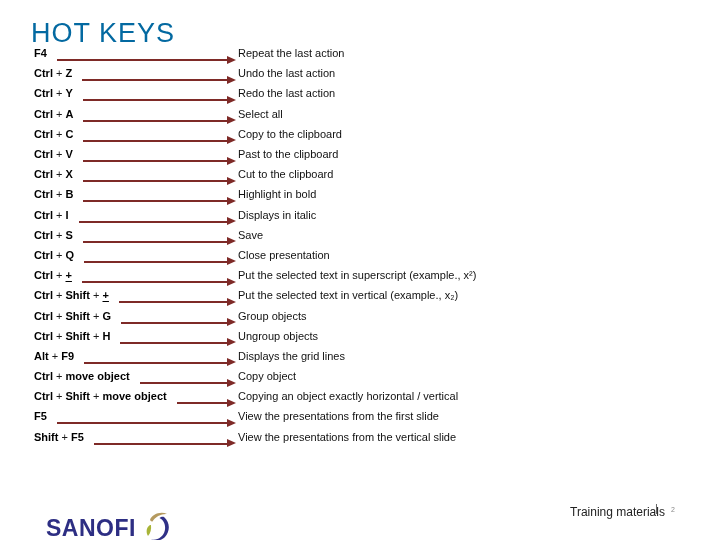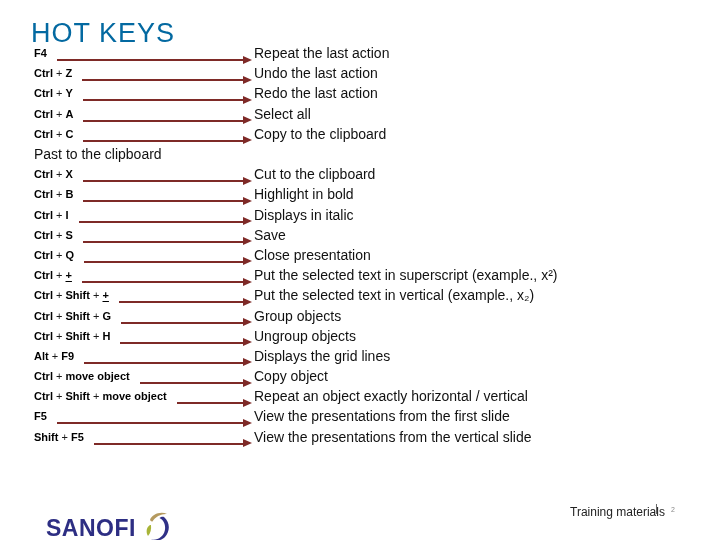--- a/index.html
+++ b/index.html
@@ -27,21 +27,21 @@
     left: 34px; top: 43px;
     right: 6px;
   }
   .row {
     display: flex;
     align-items: center;
     height: 20.2px;
   }
   .row .left {
     flex: none;
-    width: 220px;
+    width: 204px;
     display: flex;
     align-items: center;
   }
   .key {
     white-space: nowrap;
     font-size: 11px;
     font-weight: bold;
     color: #000000;
   }
   .key .plus { font-weight: normal; color: #1a1a1a; }
@@ -60,21 +60,21 @@
     content: "";
     position: absolute;
     right: -8px; top: -3.5px;
     width: 0; height: 0;
     border-left: 9px solid #7e2a27;
     border-top: 4.5px solid transparent;
     border-bottom: 4.5px solid transparent;
   }
 
   .desc {
-    font-size: 14px;
+    font-size: 11px;
     color: #111111;
     white-space: nowrap;
   }
 
   .logo {
     position: absolute;
     left: 46px; top: 512px;
     display: flex;
     align-items: center;
   }
@@ -143,20 +143,24 @@
       <span class="desc">Select all</span>
     </div>
       <div class="row">
       <div class="left">
         <span class="key"><span class="key-part">Ctrl</span><span class="plus"> + </span><span class="key-part">C</span></span>
         <span class="arrow"></span>
       </div>
       <span class="desc">Copy to the clipboard</span>
     </div>
       <div class="row">
+      <div class="left">
+        <span class="key"><span class="key-part">Ctrl</span><span class="plus"> + </span><span class="key-part">V</span></span>
+        <span class="arrow"></span>
+      </div>
       <span class="desc">Past to the clipboard</span>
     </div>
       <div class="row">
       <div class="left">
         <span class="key"><span class="key-part">Ctrl</span><span class="plus"> + </span><span class="key-part">X</span></span>
         <span class="arrow"></span>
       </div>
       <span class="desc">Cut to the clipboard</span>
     </div>
       <div class="row">
@@ -227,21 +231,21 @@
         <span class="key"><span class="key-part">Ctrl</span><span class="plus"> + </span><span class="key-part">move object</span></span>
         <span class="arrow"></span>
       </div>
       <span class="desc">Copy object</span>
     </div>
       <div class="row">
       <div class="left">
         <span class="key"><span class="key-part">Ctrl</span><span class="plus"> + </span><span class="key-part">Shift</span><span class="plus"> + </span><span class="key-part">move object</span></span>
         <span class="arrow"></span>
       </div>
-      <span class="desc">Repeat an object exactly horizontal / vertical</span>
+      <span class="desc">Copying an object exactly horizontal / vertical</span>
     </div>
       <div class="row">
       <div class="left">
         <span class="key"><span class="key-part">F5</span></span>
         <span class="arrow"></span>
       </div>
       <span class="desc">View the presentations from the first slide</span>
     </div>
       <div class="row">
       <div class="left">

